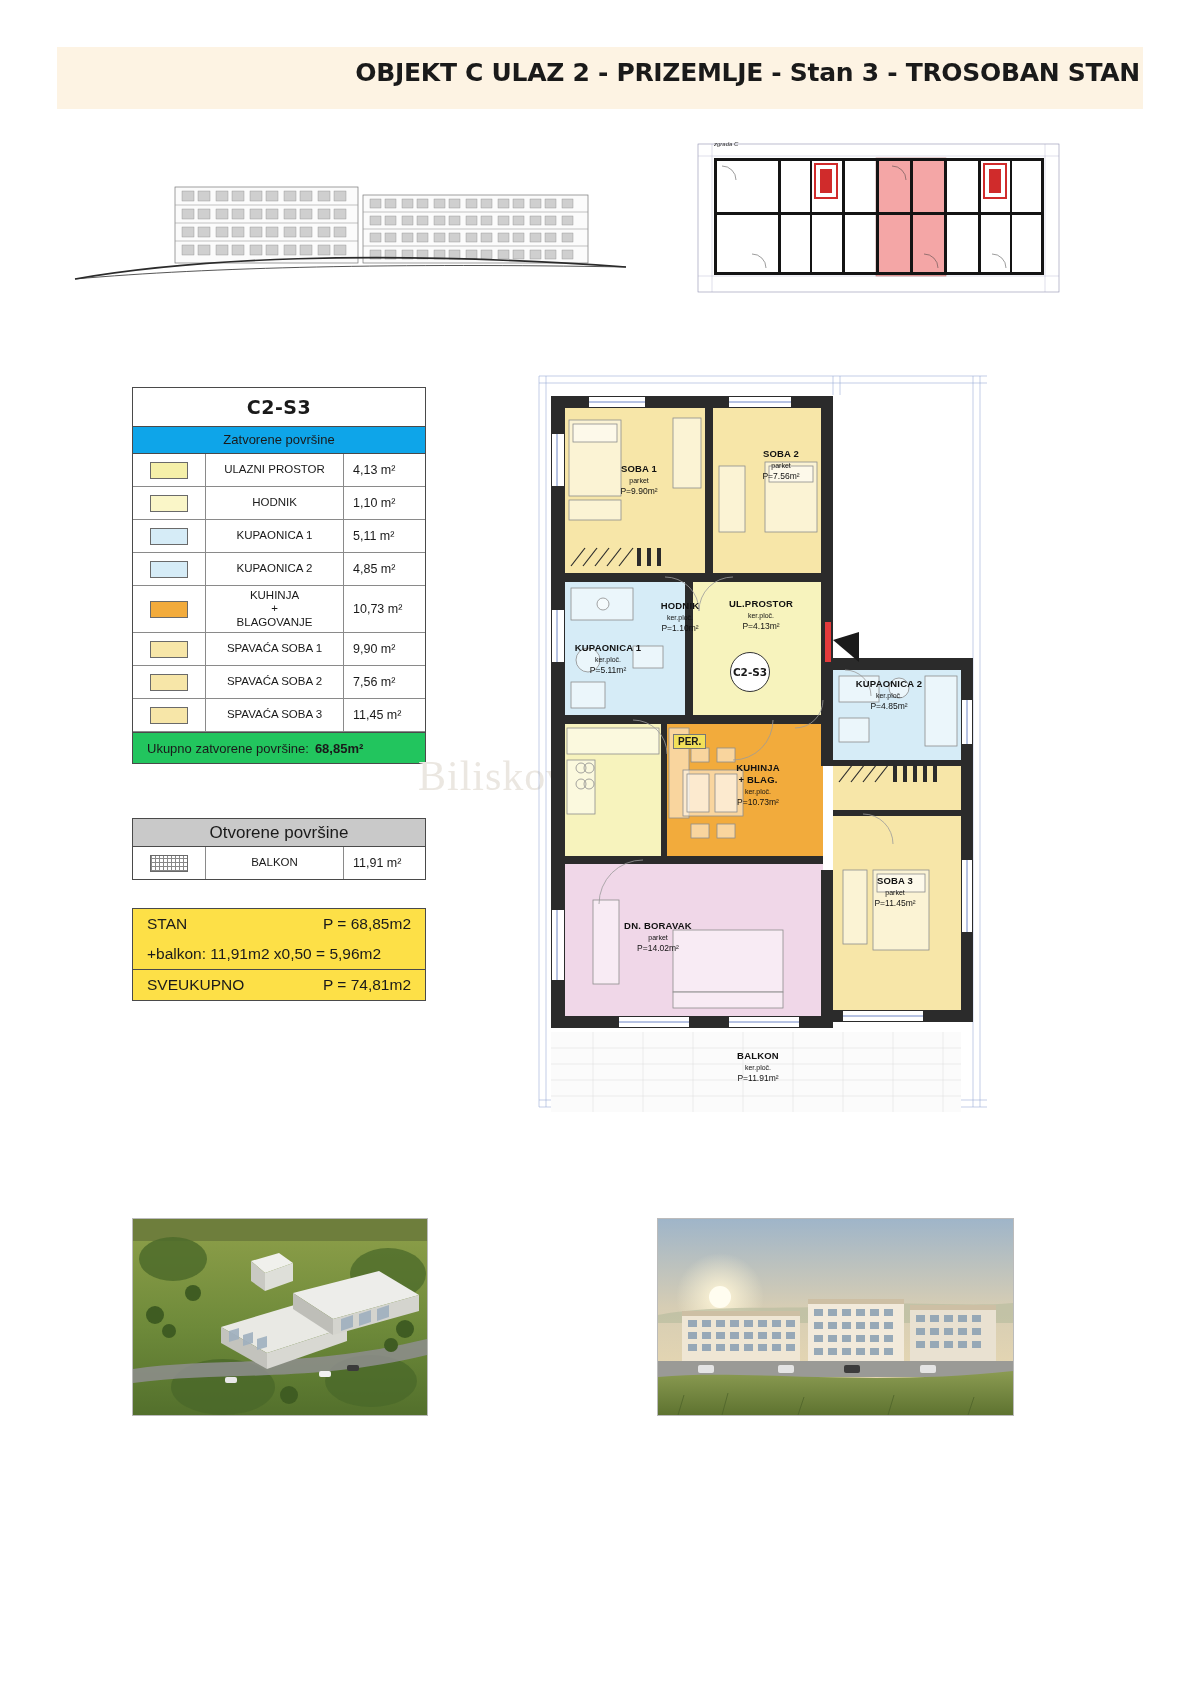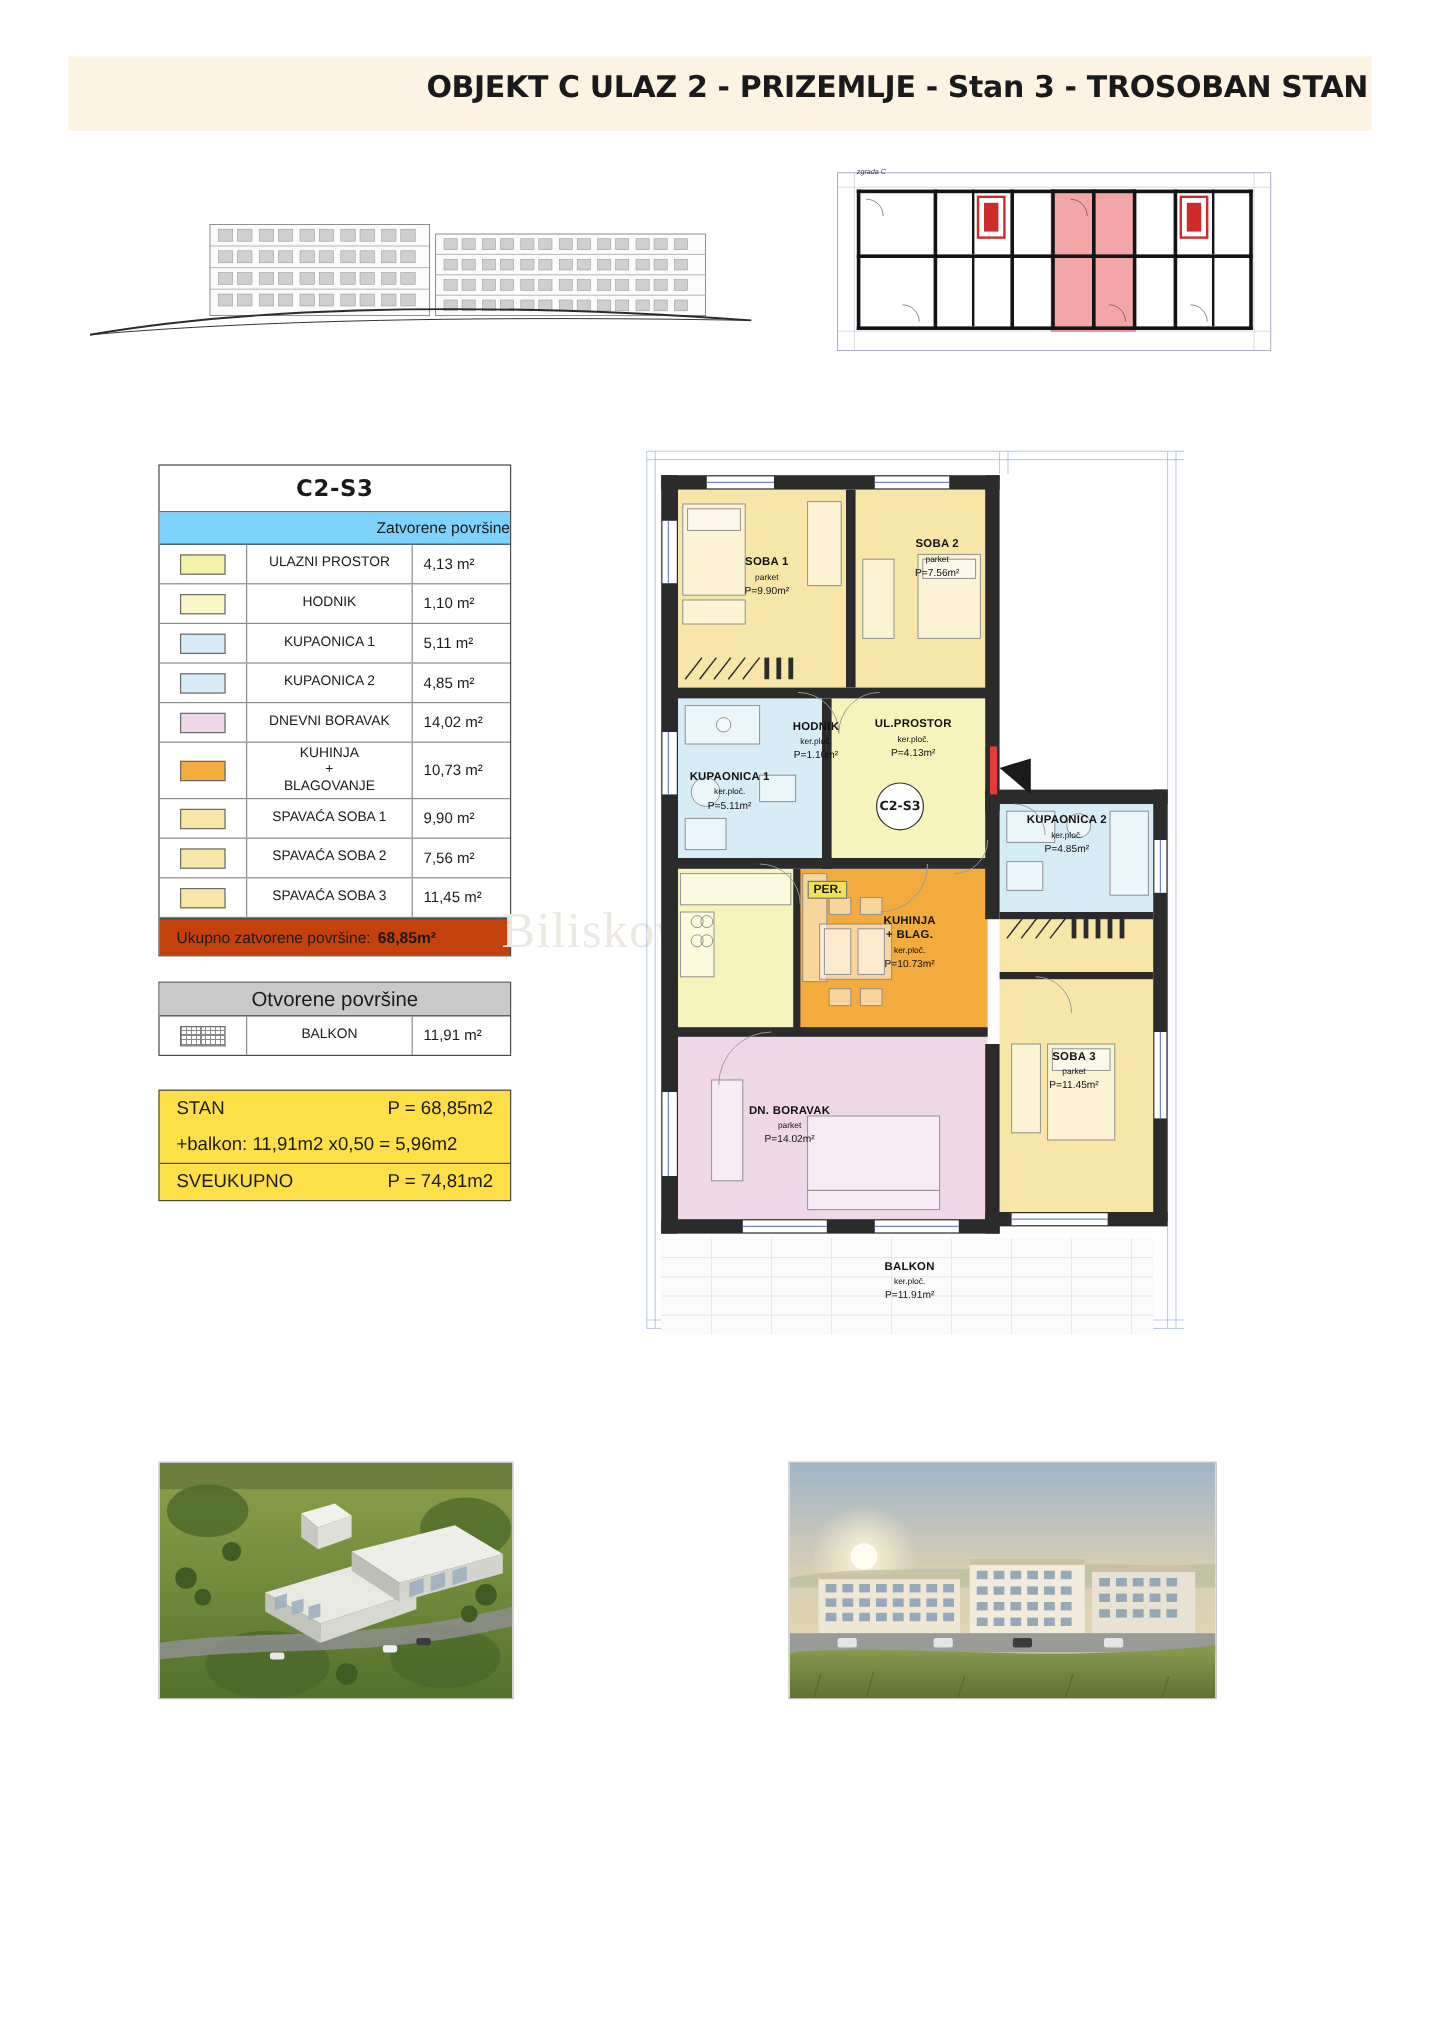--- a/index.html
+++ b/index.html
@@ -82,23 +82,23 @@
     text-align: center;
     font-family: "DejaVu Sans", sans-serif;
     font-weight: bold;
     font-size: 19px;
     letter-spacing: 0.5px;
     border-bottom: 1px solid #4a4a4a;
   }
   .legend-sub {
     height: 26px;
     line-height: 26px;
-    text-align: right;
+    text-align: center;
     font-size: 13px;
-    background: #7dd3fc;
+    background: #0ea5e9;
     border-bottom: 1px solid #4a4a4a;
   }
   .legend-row {
     display: flex;
     align-items: stretch;
     border-bottom: 1px solid #8a8a8a;
     min-height: 32px;
   }
   .legend-row:last-child { border-bottom: none; }
   .swatch-cell {
@@ -130,21 +130,21 @@
     flex: 0 0 72px;
     display: flex;
     align-items: center;
     padding-left: 9px;
     font-size: 12.5px;
   }
   .legend-total {
     display: flex;
     align-items: center;
     height: 30px;
-    background: #c2410c;
+    background: #22c55e;
     border-top: 1px solid #4a4a4a;
     font-size: 13px;
     font-weight: bold;
     padding-left: 14px;
   }
   .legend-total .lt-label { font-weight: normal; }
   .legend-total .lt-value { font-weight: bold; margin-left: 6px; }
 
   .open-table {
     position: absolute;
@@ -445,27 +445,20 @@
     <div class="name-cell">KUPAONICA 1</div>
     <div class="area-cell">5,11 m²</div>
   </div>
   <div class="legend-row">
     <div class="swatch-cell">
         <div class="swatch" style="background:#d6ecf7"></div>
       </div>
     <div class="name-cell">KUPAONICA 2</div>
     <div class="area-cell">4,85 m²</div>
   </div>
-  <div class="legend-row">
-    <div class="swatch-cell">
-        <div class="swatch" style="background:#f0d7e8"></div>
-      </div>
-    <div class="name-cell">DNEVNI BORAVAK</div>
-    <div class="area-cell">14,02 m²</div>
-  </div>
   <div class="legend-row" style="min-height:46px">
     <div class="swatch-cell">
         <div class="swatch" style="background:#f2ab3c"></div>
       </div>
     <div class="name-cell" style="white-space:pre-line">KUHINJA
 +
 BLAGOVANJE</div>
     <div class="area-cell">10,73 m²</div>
   </div>
   <div class="legend-row">

